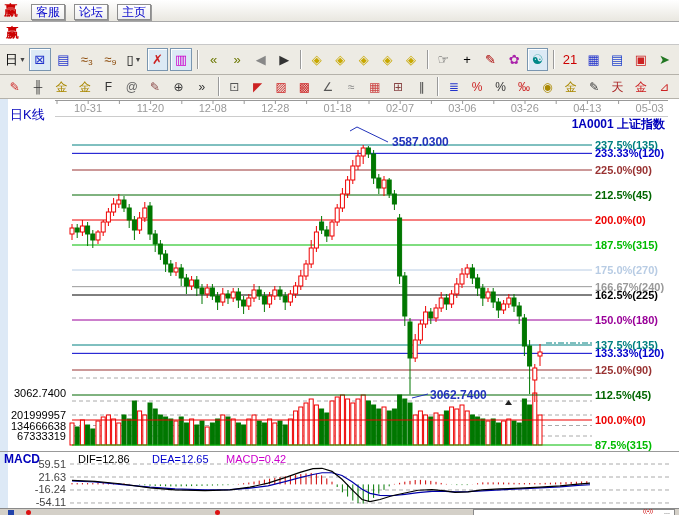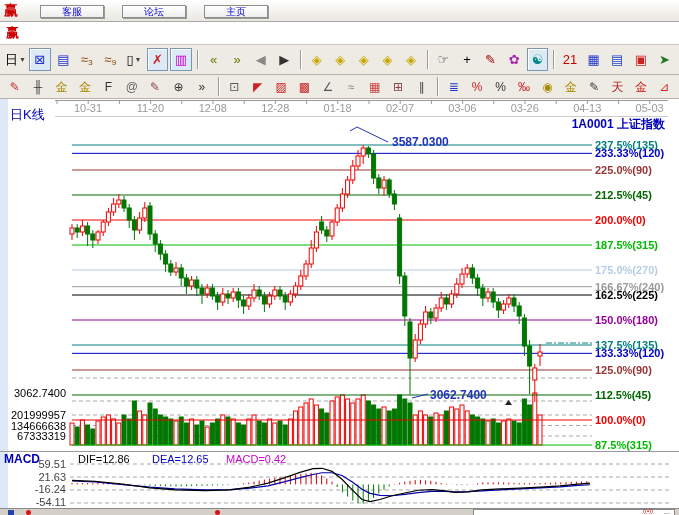--- a/index.html
+++ b/index.html
@@ -5,21 +5,21 @@
   html,body{margin:0;padding:0;}
   body{width:679px;height:515px;overflow:hidden;position:relative;
        font-family:"Liberation Sans","DejaVu Sans",sans-serif;background:#d4d0c8;
        -webkit-font-smoothing:none;}
   .titlebar{position:absolute;top:0;left:0;width:679px;height:22px;box-sizing:border-box;
     background:linear-gradient(#ffffff,#e9e7e0);border-bottom:1px solid #a8a8a8;
     display:flex;align-items:center;padding:0 4px;z-index:5;}
   .titlebar .logo{color:#cc0000;font-weight:bold;font-size:14px;margin-right:4px;}
   .titlebar .title{font-size:12px;color:#000;flex:1;white-space:nowrap;overflow:hidden;}
   .tb-btn{border:1px solid #8d8d8d;background:linear-gradient(#ffffff,#eeeeee);
-    color:#0000cc;font-size:10px;padding:0 21px;height:17px;line-height:16px;margin-left:18px;
+    color:#0000cc;font-size:12px;padding:0 4px;height:17px;line-height:16px;margin-left:9px;
     box-shadow:1px 1px 0 #9a9a9a;cursor:default;}
   .menubar{position:absolute;top:22px;left:0;width:679px;height:23px;box-sizing:border-box;
     background:#ffffff;border-bottom:1px solid #c8c8c8;display:flex;align-items:center;
     padding:0 4px;z-index:5;}
   .menubar .logo{color:#cc0000;font-weight:bold;font-size:13px;margin:0 8px 0 2px;}
   .menu-item{font-size:12px;color:#000;margin-right:14px;white-space:nowrap;cursor:default;}
   .toolbar{position:absolute;left:0;width:679px;box-sizing:border-box;background:#edebe4;
     border-bottom:1px solid #b5b2aa;display:flex;align-items:center;padding:0 3px;z-index:5;}
   .tb1{top:45px;height:30px;}
   .tb2{top:75px;height:24px;}

